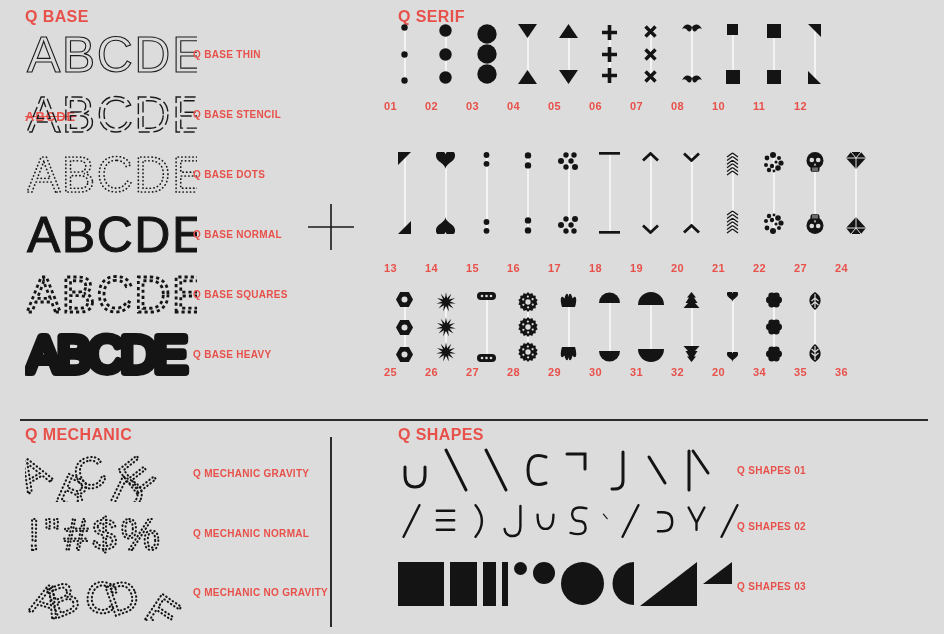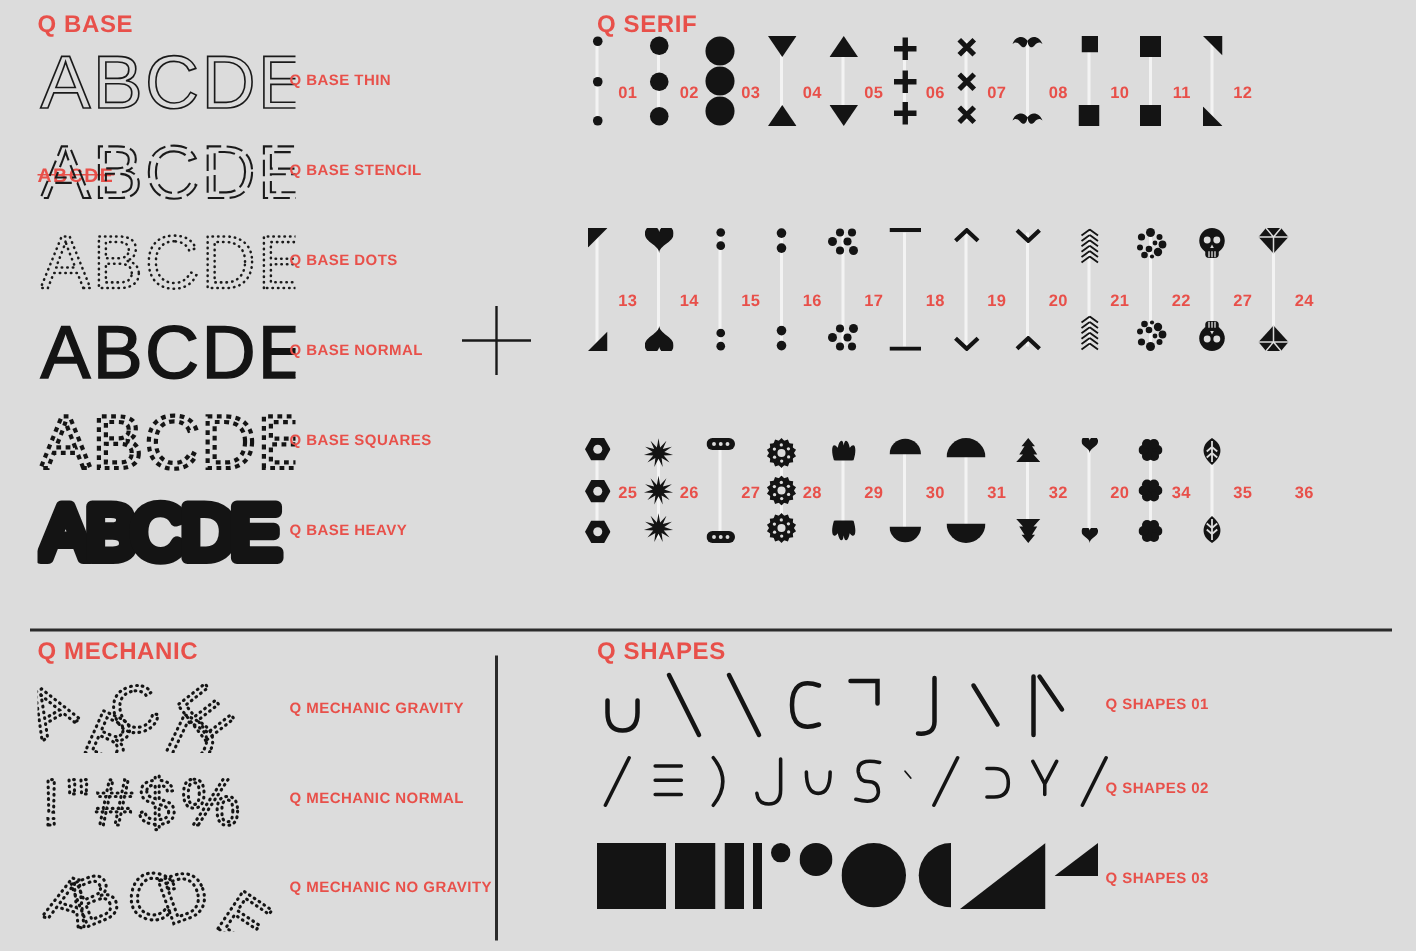--- a/index.html
+++ b/index.html
@@ -16,33 +16,33 @@
   .brow .lbl{position:absolute;left:168px;top:50%;transform:translateY(-50%)}
   .note{position:absolute;left:25px;top:109px;color:#e8504a;font-weight:bold;font-size:13px;
         letter-spacing:1px;text-decoration:line-through}
   
   .cross{position:absolute;left:308px;top:204px}
   
   .hline{position:absolute;left:20px;top:419px;width:908px;height:2px;background:#2b2b2b}
   .vline{position:absolute;left:330px;top:437px;width:1.5px;height:190px;background:#2b2b2b}
   
   .sblock{position:absolute;left:384px;width:492px;display:flex}
-  .scol{width:41px;display:flex;flex-direction:row;align-items:center}
+  .scol{width:41px;display:flex;flex-direction:column;}
   .sglyphs{position:relative;width:100%;display:flex;flex-direction:column;
            justify-content:space-between;align-items:center}
   .b0 .sglyphs{height:60px}
   .b1 .sglyphs{height:82px}
   .b2 .sglyphs{height:70px}
   .stem{position:absolute;left:50%;margin-left:-1px;top:3px;bottom:3px;width:2px;background:#f3f3f3}
   .shp{position:relative;display:block;line-height:0}
   .shp svg{display:block}
   .flip svg{transform:scaleY(-1)}
   .snum{font-size:11px;font-weight:bold;color:#e8504a;letter-spacing:.3px}
   .b0 .snum{margin-top:16px}
-  .b1 .snum{margin-top:16px}
+  .b1 .snum{margin-top:28px}
   .b2 .snum{margin-top:4px}
   
   .shrow{position:absolute;left:398px;width:546px;display:flex;align-items:flex-start;gap:6px;height:48px}
   .shrow .lbl{position:absolute;left:339px;top:50%;transform:translateY(-50%)}
   .shrow .shp svg{display:block}
 </style>
 </head>
 <body>
 
 <div class="title" style="left:25px;top:8px">Q BASE</div>

